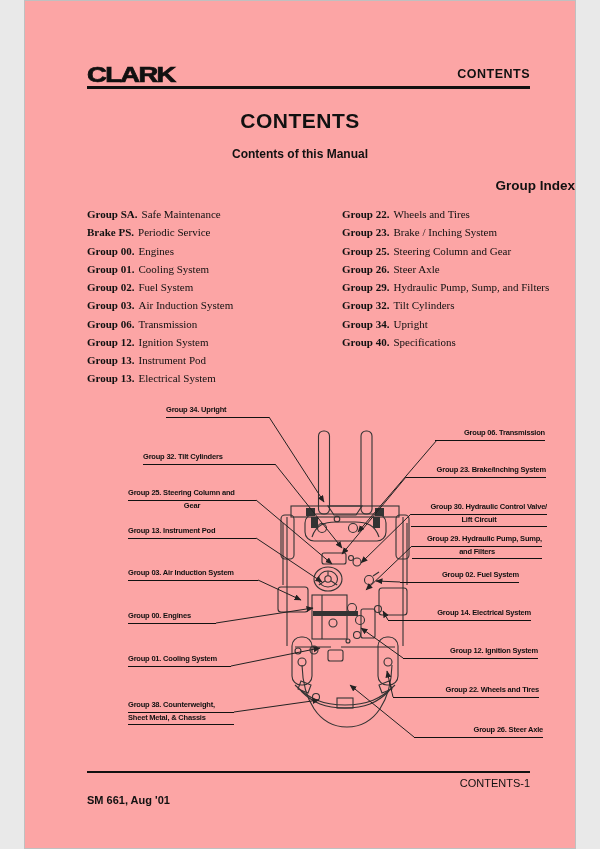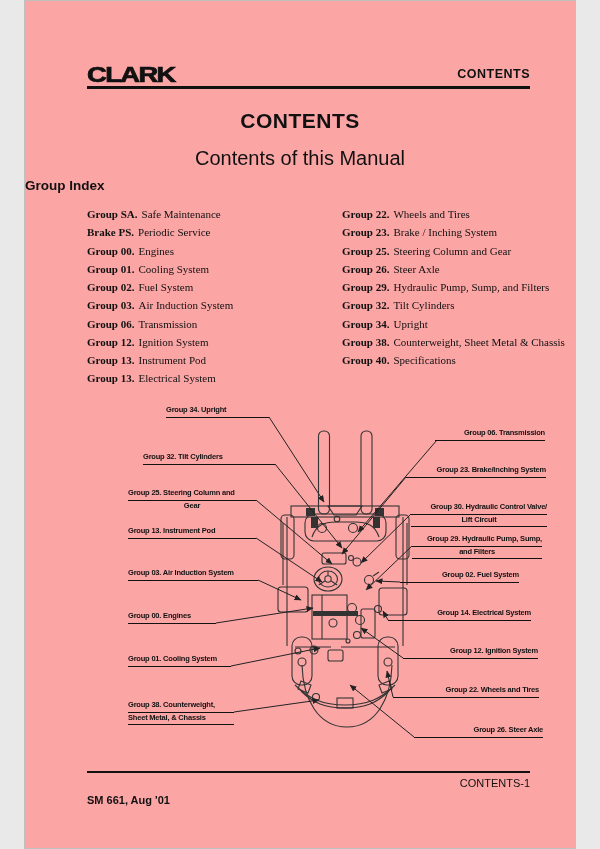--- a/index.html
+++ b/index.html
@@ -7,22 +7,22 @@
         border:1px solid #c0c0c0;box-sizing:border-box;overflow:hidden;
         font-family:"Liberation Sans",sans-serif;color:#111;}
   
   .logo{position:absolute;left:62px;top:56px;font-size:26px;font-weight:bold;
         letter-spacing:-1.5px;transform:scale(1.05,0.82);transform-origin:left bottom;
         -webkit-text-stroke:0.9px #111;}
   .hdr-right{position:absolute;right:45px;top:66px;font-size:12.5px;font-weight:bold;letter-spacing:0.5px;}
   .hdr-rule{position:absolute;left:62px;right:45px;top:85px;height:2.5px;background:#111;}
   
   .t-main{position:absolute;left:0;right:0;top:108px;text-align:center;font-size:21px;font-weight:bold;letter-spacing:0.5px;}
-  .t-sub{position:absolute;left:0;right:0;top:146px;text-align:center;font-size:20px;font-weight:normal;}
-  .t-idx{position:absolute;left:0;right:0;top:177px;text-align:left;font-size:13.5px;font-weight:bold;}
+  .t-sub{position:absolute;left:0;right:0;top:146px;text-align:center;font-size:12px;font-weight:bold;}
+  .t-idx{position:absolute;left:0;right:0;top:177px;text-align:right;font-size:13.5px;font-weight:bold;}
   
   .col{position:absolute;top:204px;font-family:"Liberation Serif",serif;font-size:11px;}
   .col-l{left:62px;width:250px;}
   .col-r{left:317px;width:250px;}
   .row{height:18.25px;line-height:18.25px;white-space:nowrap;}
   .row .g{font-weight:bold;margin-right:4px;}
   
   .lab{position:absolute;font-size:7.5px;font-weight:bold;letter-spacing:-0.2px;line-height:10.5px;white-space:nowrap;}
   .lab span{display:block;}
   .lab .ul{border-bottom:1.2px solid #111;padding-bottom:1px;}
@@ -64,21 +64,20 @@
   </div>
 
   <div class="col col-r">
     <div class="row"><span class="g">Group 22.</span><span class="n">Wheels and Tires</span></div>
     <div class="row"><span class="g">Group 23.</span><span class="n">Brake / Inching System</span></div>
     <div class="row"><span class="g">Group 25.</span><span class="n">Steering Column and Gear</span></div>
     <div class="row"><span class="g">Group 26.</span><span class="n">Steer Axle</span></div>
     <div class="row"><span class="g">Group 29.</span><span class="n">Hydraulic Pump, Sump, and Filters</span></div>
     <div class="row"><span class="g">Group 32.</span><span class="n">Tilt Cylinders</span></div>
     <div class="row"><span class="g">Group 34.</span><span class="n">Upright</span></div>
-    <div class="row"><span class="g">Group 38.</span><span class="n">Counterweight, Sheet Metal &amp; Chassis</span></div>
     <div class="row"><span class="g">Group 40.</span><span class="n">Specifications</span></div>
   </div>
 
   <svg class="overlay" width="600" height="849" viewBox="0 0 600 849">
     <defs>
       <marker id="arr" markerWidth="8" markerHeight="8" refX="6.5" refY="3" orient="auto">
         <path d="M0,0 L7,3 L0,6 Z" fill="#222"></path>
       </marker>
     </defs>
 

